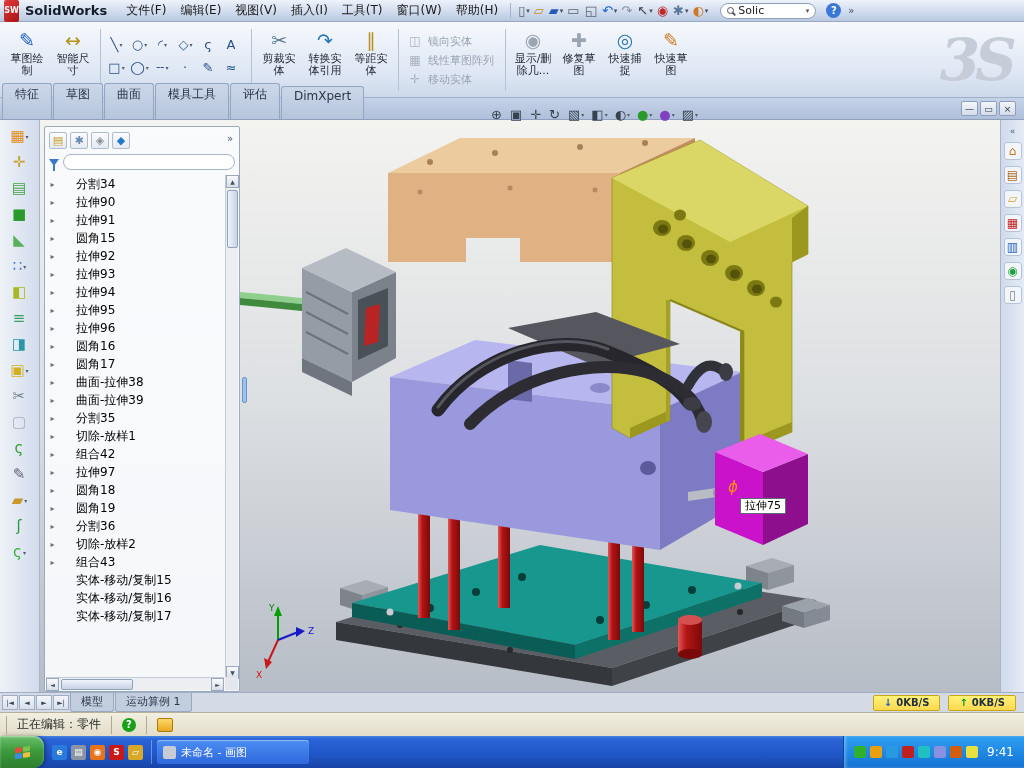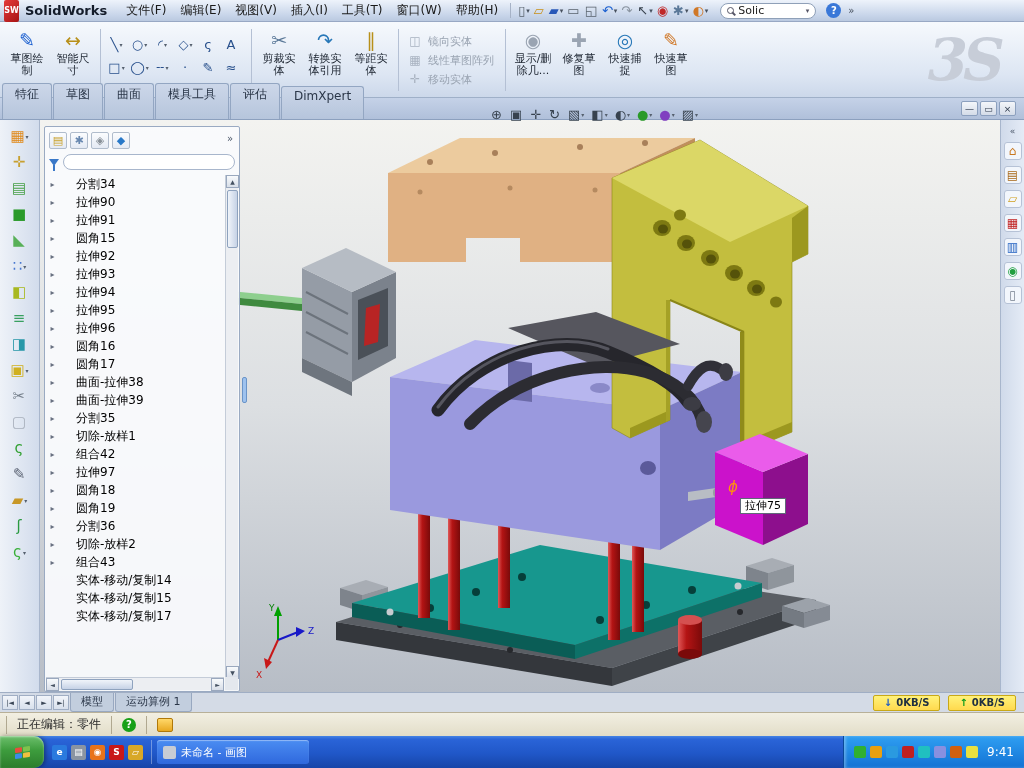--- a/index.html
+++ b/index.html
@@ -34,21 +34,21 @@
   .rico{font-size:19px;line-height:22px;height:24px}
   .rlabel{font-size:11px;line-height:12px;word-break:break-all;color:#1c2430}
   .rgrid{width:142px;display:flex;flex-wrap:wrap;align-content:flex-start;padding-top:8px}
   .gcell{width:23px;height:23px;display:flex;align-items:center;justify-content:center}
   .gcell .gg{font-size:13px}
   .gcell .ga{font-size:6px;color:#55606e;margin-left:1px}
   .rstack{display:flex;flex-direction:column;justify-content:center;gap:4px;width:98px;padding-left:5px}
   .srow{display:flex;align-items:center;gap:6px;font-size:11px;color:#9aa4b2;white-space:nowrap}
   .srow .sico{font-size:12px;color:#a8b2c0;width:14px;text-align:center}
   .rsep{width:1px;background:#b4c0d4;margin:4px 2px}
-  .watermark{position:absolute;right:24px;top:4px;font-family:"DejaVu Serif","Liberation Serif",serif;
+  .watermark{position:absolute;right:12px;top:4px;font-family:"DejaVu Serif","Liberation Serif",serif;
              font-style:italic;font-weight:bold;font-size:58px;color:#c7cdd8;letter-spacing:-5px}
 
   
   .cmdtabs{position:absolute;top:98px;left:0;width:1024px;height:22px;display:flex;align-items:flex-end;padding:0 2px;
            background:linear-gradient(180deg,#c5d2e8,#b0c0da);border-bottom:1px solid #8ca0be}
   .ctab{padding:2px 12px 16px;font-size:12px;color:#2a3648;background:linear-gradient(180deg,#ccd7e9,#b6c5dc);
         border:1px solid #93a6c2;border-bottom:none;border-radius:3px 3px 0 0;margin-right:1px;white-space:nowrap}
   .winctl{margin-left:auto;display:flex;gap:2px;align-items:center;padding-bottom:3px;margin-right:6px}
   .wbtn{width:17px;height:15px;background:linear-gradient(#f4f6fa,#d4dce8);border:1px solid #8ca0be;border-radius:2px;
         font-size:9px;display:flex;align-items:center;justify-content:center;color:#2a3648}
@@ -716,26 +716,26 @@
             <span class="tlabel">切除-放样2</span>
           </div>
           <div class="trow">
             <span class="tarrow">▸</span>
             <span class="ticon"></span>
             <span class="tlabel">组合43</span>
           </div>
           <div class="trow">
             <span class="tarrow"></span>
             <span class="ticon"></span>
-            <span class="tlabel">实体-移动/复制14</span>
+            <span class="tlabel">实体-移动/复制15</span>
           </div>
           <div class="trow">
             <span class="tarrow"></span>
             <span class="ticon"></span>
-            <span class="tlabel">实体-移动/复制15</span>
+            <span class="tlabel">实体-移动/复制16</span>
           </div>
           <div class="trow">
             <span class="tarrow"></span>
             <span class="ticon"></span>
             <span class="tlabel">实体-移动/复制17</span>
           </div>
         </div>
       <div class="vscroll">
         <span class="vbtn" style="top:0">▲</span>
         <span class="vthumb"></span>

